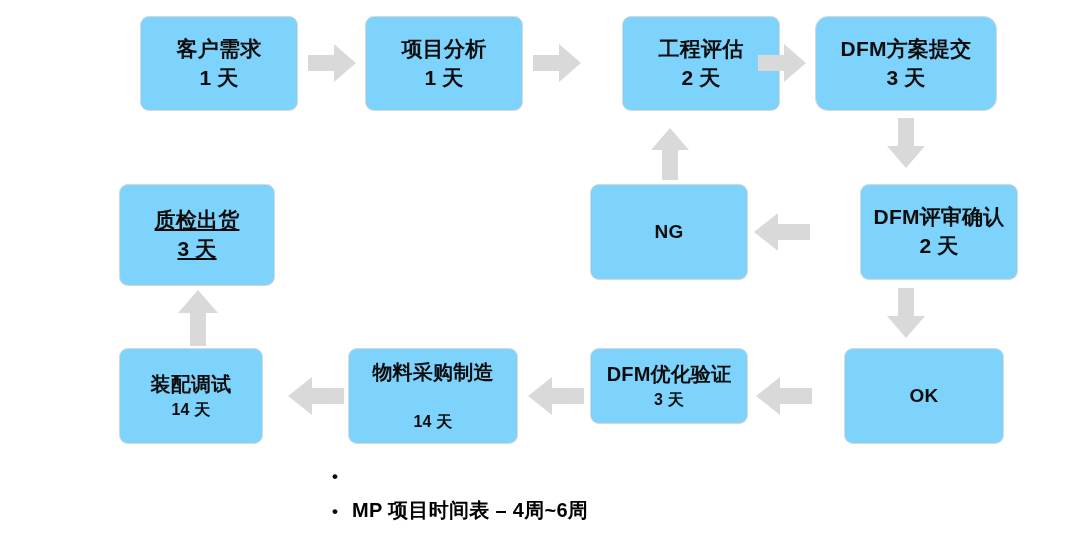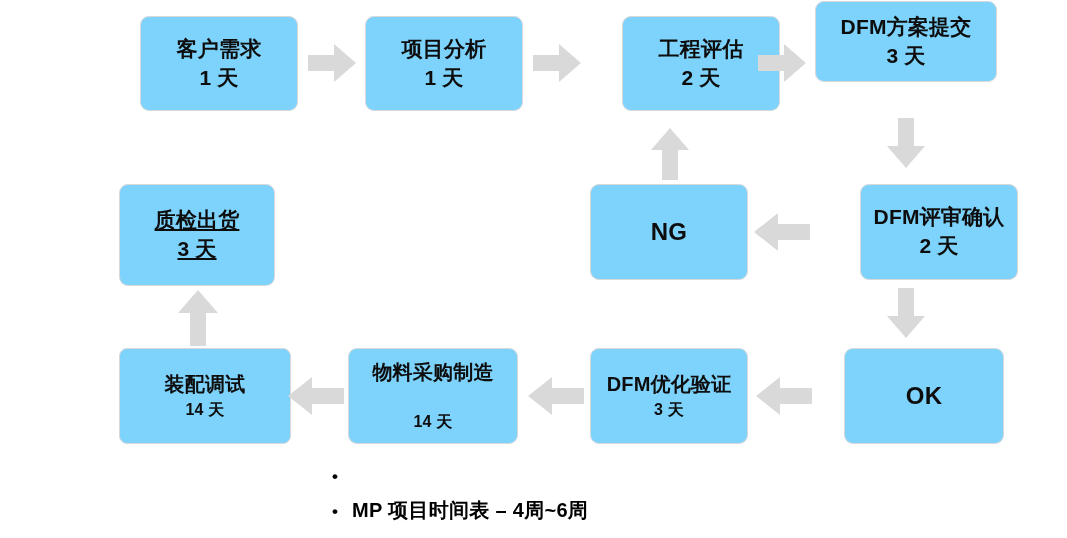--- a/index.html
+++ b/index.html
@@ -44,21 +44,21 @@
     font-size: 21px;
     white-space: nowrap;
   }
   .node .line2 {
     font-size: 21px;
     white-space: nowrap;
     margin-top: 2px;
   }
   .node.narrow .line1 { font-size: 20px; }
   .node.narrow .line2 { font-size: 16px; }
-  .node.single .line1 { font-size: 24px; }
+  .node.single .line1 { font-size: 19px; }
 
   
   .arrow {
     position: absolute;
   }
   .arrow svg { display: block; }
 
   
   #bullets {
     position: absolute;
@@ -117,21 +117,21 @@
     <span class="line1">工程评估</span>
     <span class="line2">2 天</span>
   </div>
 
   <div class="arrow" style="left:758px; top:44px;">
     <svg width="48" height="38" viewBox="0 0 48 38">
       <polygon points="0,11 26,11 26,0 48,19 26,38 26,27 0,27" fill="#d9d9d9"></polygon>
     </svg>
   </div>
 
-  <div class="node" style="left:815px; top:1px; width:182px; height:81px;">
+  <div class="node" style="left:815px; top:16px; width:182px; height:95px;border-radius:13px;">
     <span class="line1">DFM方案提交</span>
     <span class="line2">3 天</span>
   </div>
 
   <div class="arrow" style="left:887px; top:118px;">
     <svg width="38" height="50" viewBox="0 0 38 50">
       <polygon points="11,0 27,0 27,28 38,28 19,50 0,28 11,28" fill="#d9d9d9"></polygon>
     </svg>
   </div>
 
@@ -166,21 +166,21 @@
       <polygon points="11,0 27,0 27,28 38,28 19,50 0,28 11,28" fill="#d9d9d9"></polygon>
     </svg>
   </div>
 
   <div class="arrow" style="left:178px; top:290px;">
     <svg width="40" height="56" viewBox="0 0 40 56">
       <polygon points="20,0 40,23 28,23 28,56 12,56 12,23 0,23" fill="#d9d9d9"></polygon>
     </svg>
   </div>
 
-  <div class="node narrow" style="left:119px; top:348px; width:172px; height:96px;border-radius:8px;">
+  <div class="node narrow" style="left:119px; top:348px; width:144px; height:96px;">
     <span class="line1">装配调试</span>
     <span class="line2">14 天</span>
   </div>
 
   <div class="arrow" style="left:288px; top:377px;">
     <svg width="56" height="38" viewBox="0 0 56 38">
       <polygon points="0,19 24,0 24,11 56,11 56,27 24,27 24,38" fill="#d9d9d9"></polygon>
     </svg>
   </div>
 
@@ -188,21 +188,21 @@
     <span class="line1">物料采购制造</span>
     <span class="line2">14 天</span>
   </div>
 
   <div class="arrow" style="left:528px; top:377px;">
     <svg width="56" height="38" viewBox="0 0 56 38">
       <polygon points="0,19 24,0 24,11 56,11 56,27 24,27 24,38" fill="#d9d9d9"></polygon>
     </svg>
   </div>
 
-  <div class="node narrow" style="left:590px; top:348px; width:158px; height:96px;">
+  <div class="node narrow" style="left:590px; top:348px; width:158px; height:76px;">
     <span class="line1">DFM优化验证</span>
     <span class="line2">3 天</span>
   </div>
 
   <div class="arrow" style="left:756px; top:377px;">
     <svg width="56" height="38" viewBox="0 0 56 38">
       <polygon points="0,19 24,0 24,11 56,11 56,27 24,27 24,38" fill="#d9d9d9"></polygon>
     </svg>
   </div>
 

